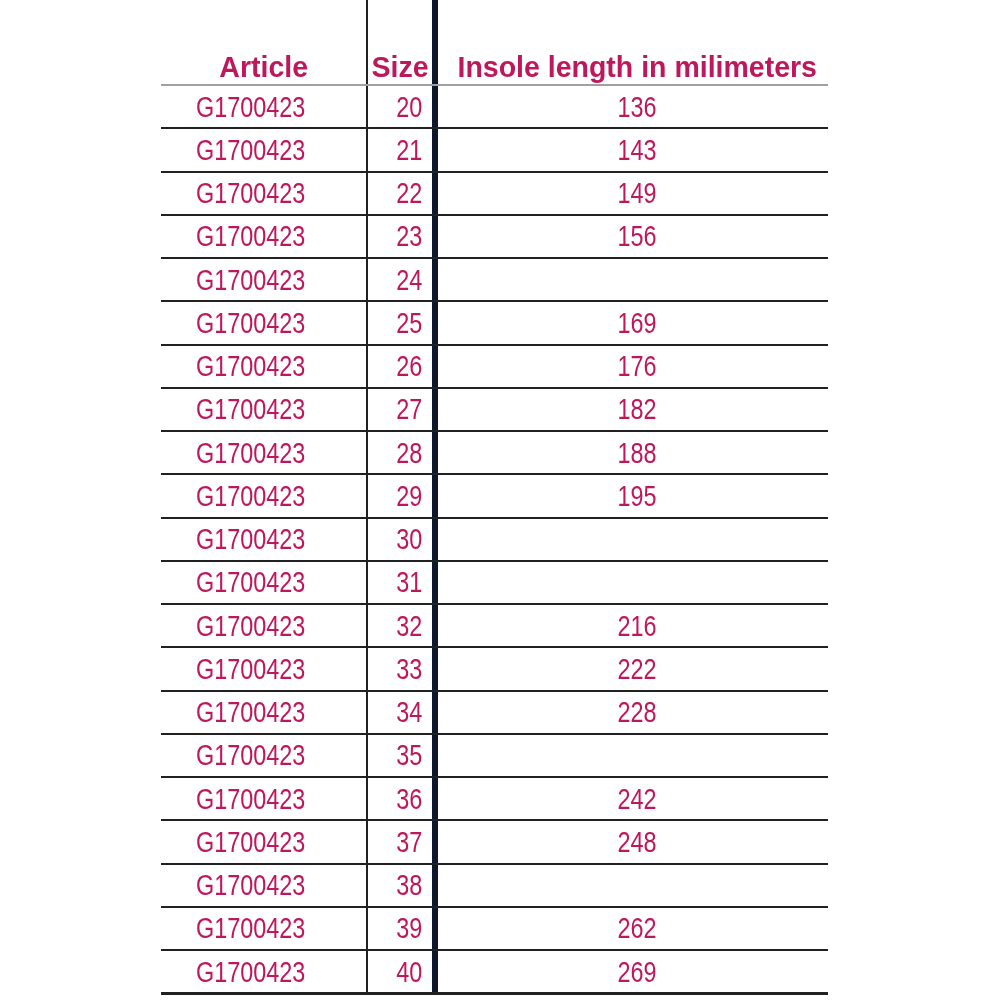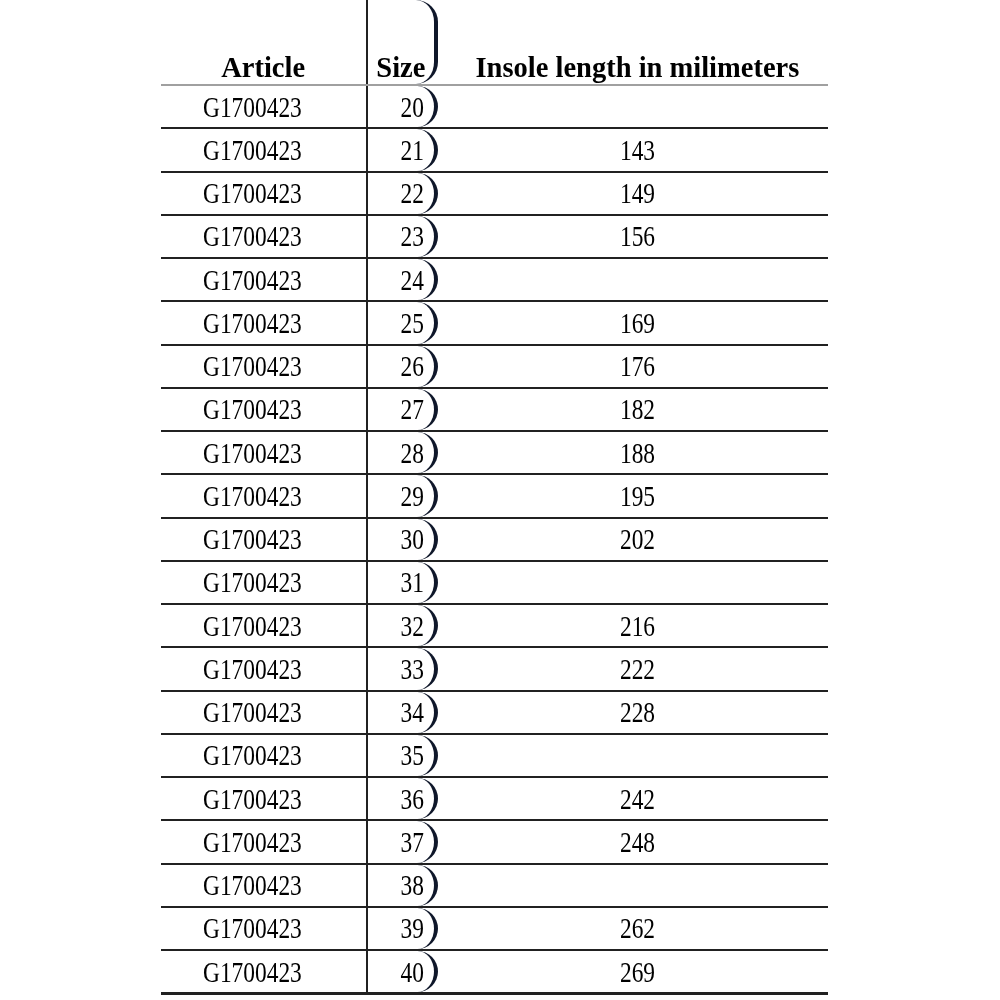--- a/index.html
+++ b/index.html
@@ -6,22 +6,22 @@
     margin: 0;
     padding: 0;
     background: #ffffff;
   }
   .canvas {
     position: relative;
     width: 828px;
     height: 1000px;
     background: #ffffff;
     overflow: hidden;
-    font-family: Liberation Serif, serif;
-    color: #000000;
+    font-family: Liberation Sans, sans-serif;
+    color: #be185d;
   }
   .size-table {
     position: absolute;
     left: 161px;
     top: 0;
     width: 677px;
   }
   .header-row {
     display: flex;
     box-sizing: border-box;
@@ -45,24 +45,23 @@
     line-height: 1;
   }
   .col-article {
     width: 207px;
     border-right: 2px solid #212121;
     justify-content: center;
     padding-left: 6px;
   }
   .col-size {
     width: 70px;
-    border-right: 4px solid #0f172a;
+    border-right: 6px solid #0f172a;
     justify-content: flex-end;
     padding-right: 10px;
-    border-radius: 22px;
   }
   .col-insole {
     width: 400px;
     border-right: 2px solid #0369a1;
     justify-content: center;
   }
   .header-row .cell {
     align-items: flex-end;
     justify-content: center;
     padding-left: 0;
@@ -110,20 +109,23 @@
     </div>
 
     <div id="rows-container">
       <div class="row">
         <div class="cell col-article">
           <span>G1700423</span>
         </div>
         <div class="cell col-size">
           <span>20</span>
         </div>
+        <div class="cell col-insole">
+          <span>136</span>
+        </div>
       </div>
 
       <div class="row">
         <div class="cell col-article">
           <span>G1700423</span>
         </div>
         <div class="cell col-size">
           <span>21</span>
         </div>
         <div class="cell col-insole">
@@ -223,23 +225,20 @@
           <span>195</span>
         </div>
       </div>
 
       <div class="row">
         <div class="cell col-article">
           <span>G1700423</span>
         </div>
         <div class="cell col-size">
           <span>30</span>
-        </div>
-        <div class="cell col-insole">
-          <span>202</span>
         </div>
       </div>
 
       <div class="row">
         <div class="cell col-article">
           <span>G1700423</span>
         </div>
         <div class="cell col-size">
           <span>31</span>
         </div>

